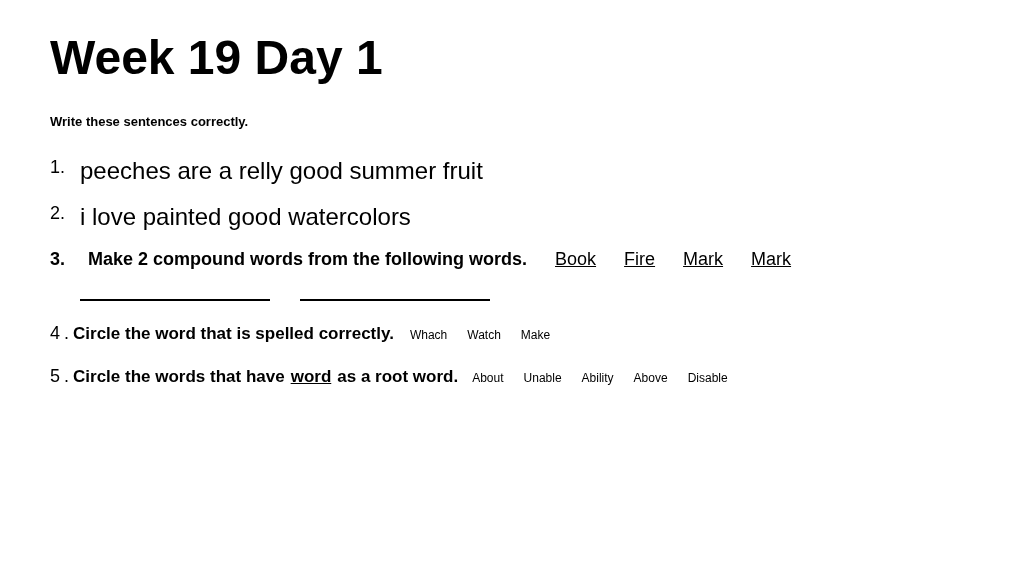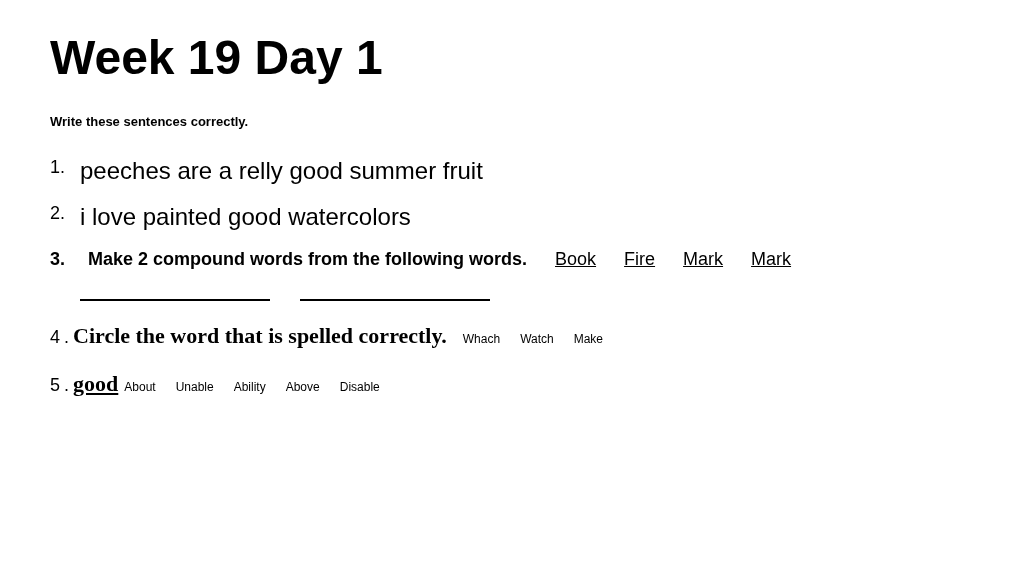--- a/index.html
+++ b/index.html
@@ -85,23 +85,22 @@
       gap: 0;
     }
 
     .q-number {
       font-size: 18px;
       margin-right: 4px;
     }
 
     .q-label {
       font-weight: bold;
-      font-size: 22px;
+      font-size: 17px;
       margin-right: 16px;
-      font-family: Liberation Serif, serif;
     }
 
     .word-options {
       font-size: 12px;
       font-weight: normal;
     }
 
     .word-gap {
       margin-left: 20px;
     }
@@ -148,19 +147,21 @@
   <span style="margin-right:4px;">.</span>
   <span class="q-label">Circle the word that is spelled correctly.</span>
   <span class="word-options">Whach</span>
   <span class="word-options word-gap">Watch</span>
   <span class="word-options word-gap">Make</span>
 </div>
 
 <div class="question-row">
   <span class="q-number">5</span>
   <span style="margin-right:4px;">.</span>
-  <span class="q-label underline" style="margin-right:6px;">good</span>
+  <span class="q-label" style="margin-right:6px;">Circle the words that have</span>
+  <span class="q-label underline" style="margin-right:6px;">word</span>
+  <span class="q-label" style="margin-right:14px;">as a root word.</span>
   <span class="word-options">About</span>
   <span class="word-options word-gap">Unable</span>
   <span class="word-options word-gap">Ability</span>
   <span class="word-options word-gap">Above</span>
   <span class="word-options word-gap">Disable</span>
 </div>
 
 </body></html>

